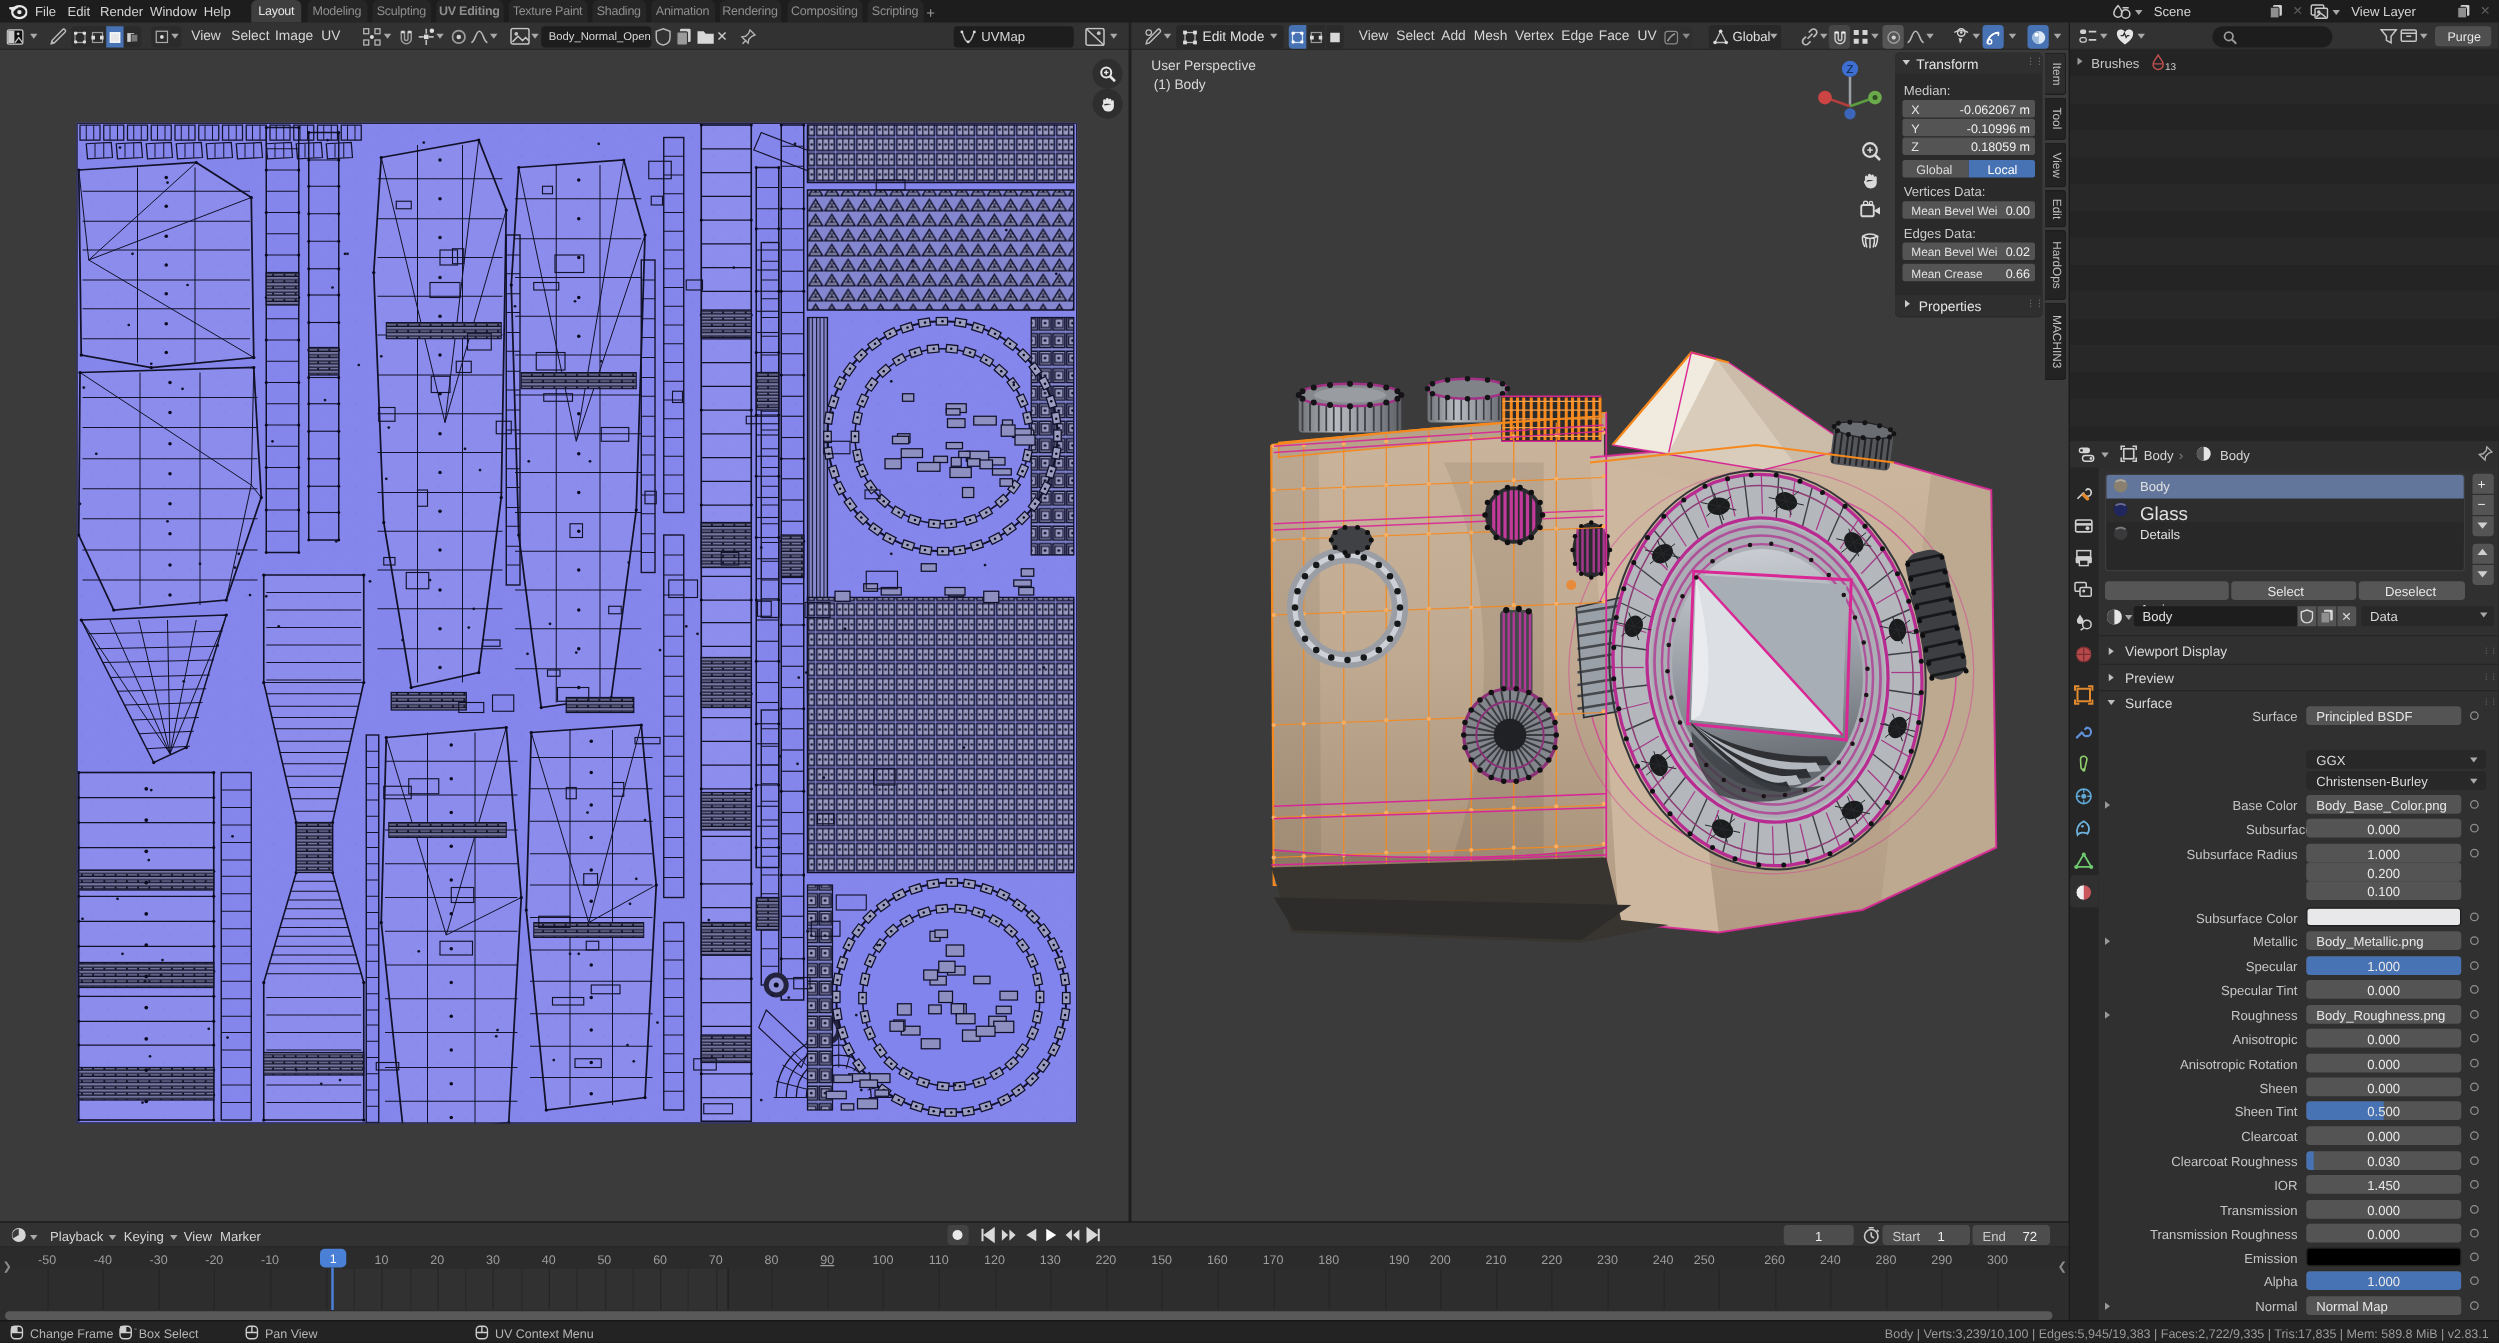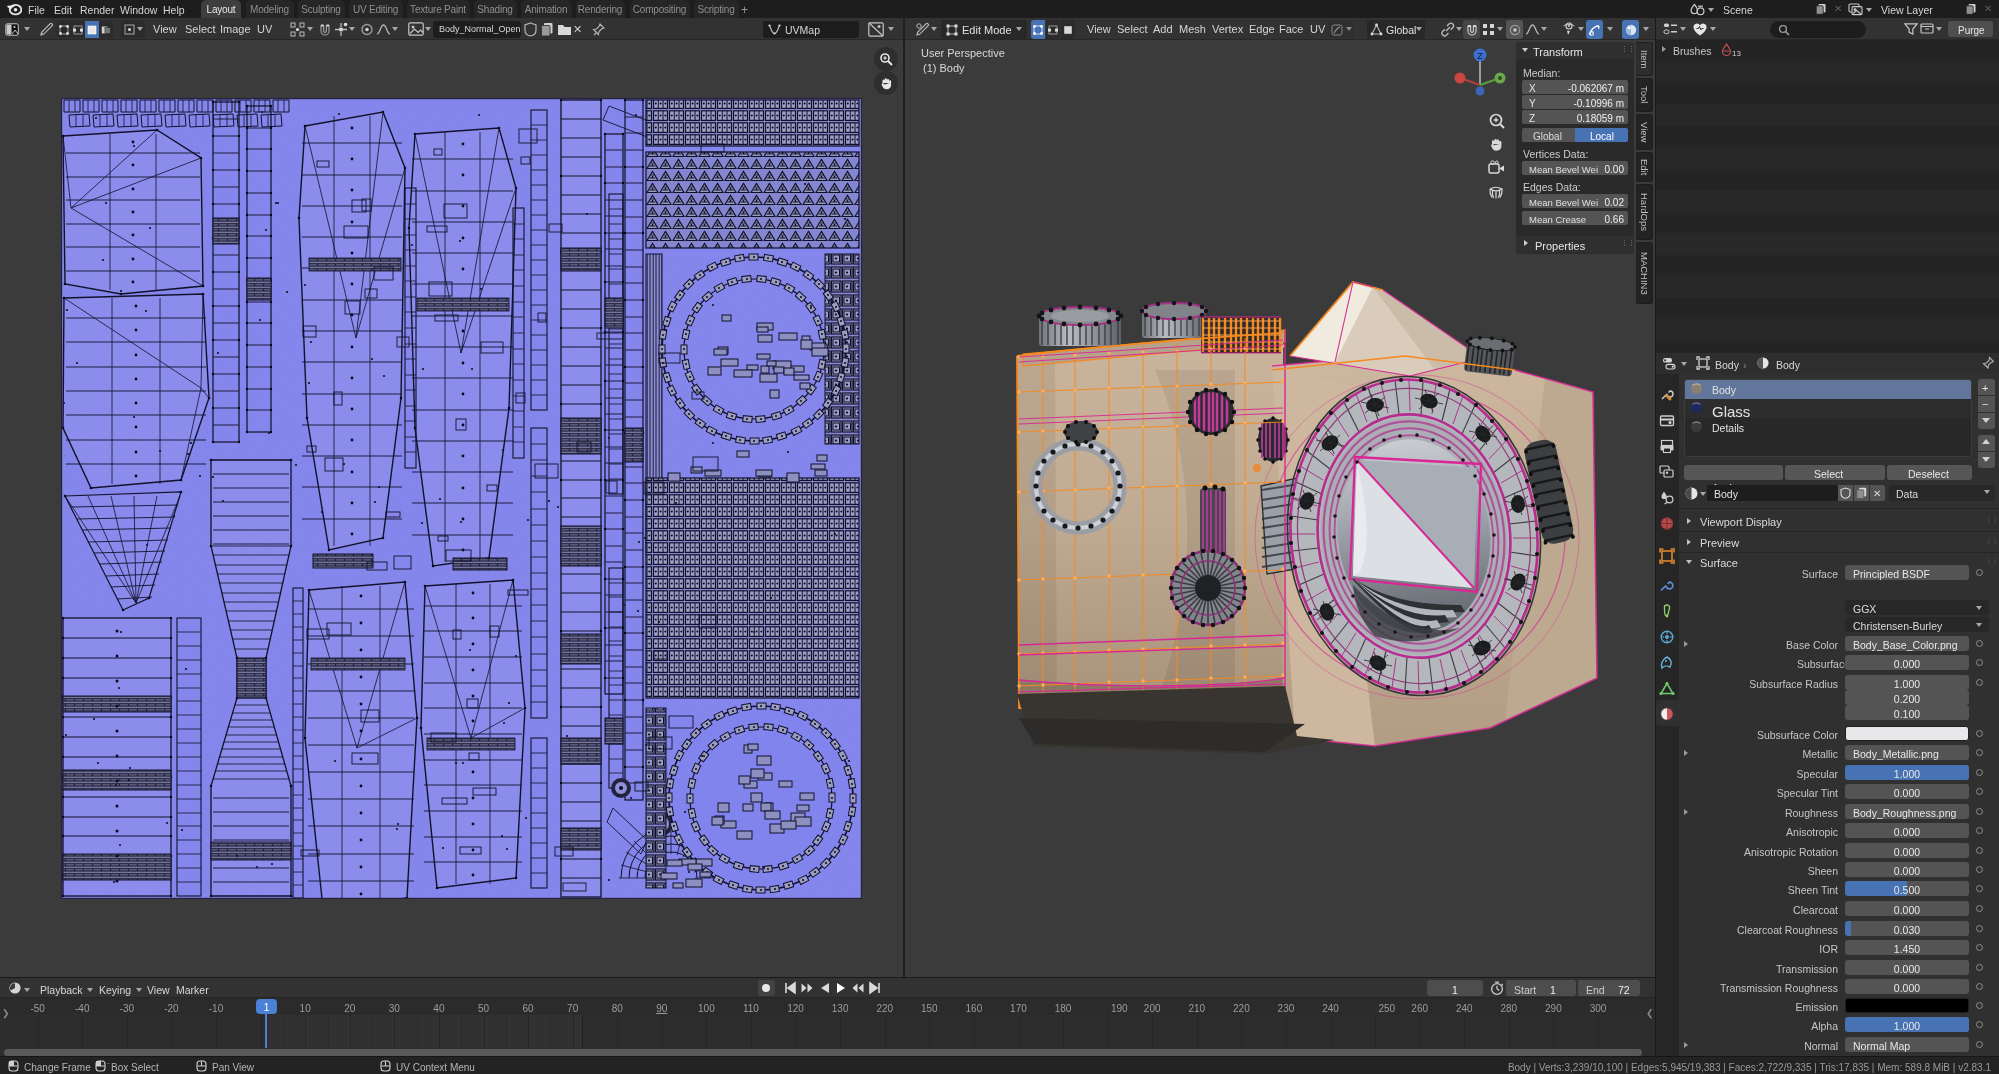--- a/index.html
+++ b/index.html
@@ -28,21 +28,21 @@
   <div class="abs menu" style="left:163px;top:4px;">Help</div>
 
   <div class="abs" style="left:196px;top:0;width:550px;height:18px;background:#1d1d1d;"></div>
   <div class="abs" style="left:201px;top:0;width:40px;height:18px;background:#3e3e3e;border-radius:5px 5px 0 0;"></div>
 <div class="abs" style="left:201px;top:4px;width:40px;text-align:center;font-size:10px;letter-spacing:-0.2px;color:#e8e8e8;overflow:hidden;white-space:nowrap;">Layout</div>
 <div class="abs" style="left:245px;top:0;width:49px;height:18px;background:#262626;border-radius:5px 5px 0 0;border-left:1px solid #1d1d1d;"></div>
 <div class="abs" style="left:245px;top:4px;width:49px;text-align:center;font-size:10px;letter-spacing:-0.2px;color:#8f8f8f;overflow:hidden;white-space:nowrap;">Modeling</div>
 <div class="abs" style="left:297px;top:0;width:48px;height:18px;background:#262626;border-radius:5px 5px 0 0;border-left:1px solid #1d1d1d;"></div>
 <div class="abs" style="left:297px;top:4px;width:48px;text-align:center;font-size:10px;letter-spacing:-0.2px;color:#8f8f8f;overflow:hidden;white-space:nowrap;">Sculpting</div>
 <div class="abs" style="left:348px;top:0;width:55px;height:18px;background:#262626;border-radius:5px 5px 0 0;border-left:1px solid #1d1d1d;"></div>
-<div class="abs" style="left:348px;top:4px;width:55px;text-align:center;font-size:10px;letter-spacing:-0.2px;color:#8f8f8f;overflow:hidden;white-space:nowrap;">UV Editing</div>
+<div class="abs" style="left:348px;top:4px;width:55px;text-align:center;font-size:10px;letter-spacing:-0.2px;color:#8f8f8f;overflow:hidden;white-space:nowrap;font-weight:bold;">UV Editing</div>
 <div class="abs" style="left:406px;top:0;width:64px;height:18px;background:#262626;border-radius:5px 5px 0 0;border-left:1px solid #1d1d1d;"></div>
 <div class="abs" style="left:406px;top:4px;width:64px;text-align:center;font-size:10px;letter-spacing:-0.2px;color:#8f8f8f;overflow:hidden;white-space:nowrap;">Texture Paint</div>
 <div class="abs" style="left:473px;top:0;width:44px;height:18px;background:#262626;border-radius:5px 5px 0 0;border-left:1px solid #1d1d1d;"></div>
 <div class="abs" style="left:473px;top:4px;width:44px;text-align:center;font-size:10px;letter-spacing:-0.2px;color:#8f8f8f;overflow:hidden;white-space:nowrap;">Shading</div>
 <div class="abs" style="left:520px;top:0;width:52px;height:18px;background:#262626;border-radius:5px 5px 0 0;border-left:1px solid #1d1d1d;"></div>
 <div class="abs" style="left:520px;top:4px;width:52px;text-align:center;font-size:10px;letter-spacing:-0.2px;color:#8f8f8f;overflow:hidden;white-space:nowrap;">Animation</div>
 <div class="abs" style="left:575px;top:0;width:50px;height:18px;background:#262626;border-radius:5px 5px 0 0;border-left:1px solid #1d1d1d;"></div>
 <div class="abs" style="left:575px;top:4px;width:50px;text-align:center;font-size:10px;letter-spacing:-0.2px;color:#8f8f8f;overflow:hidden;white-space:nowrap;">Rendering</div>
 <div class="abs" style="left:629px;top:0;width:61px;height:18px;background:#262626;border-radius:5px 5px 0 0;border-left:1px solid #1d1d1d;"></div>
 <div class="abs" style="left:629px;top:4px;width:61px;text-align:center;font-size:10px;letter-spacing:-0.2px;color:#8f8f8f;overflow:hidden;white-space:nowrap;">Compositing</div>
@@ -2903,21 +2903,21 @@
 <div class="abs" style="left:909.3000000000001px;top:25px;width:40px;text-align:center;font-size:10px;color:#9d9d9d;">150</div>
 <div class="abs" style="left:953.88px;top:25px;width:40px;text-align:center;font-size:10px;color:#9d9d9d;">160</div>
 <div class="abs" style="left:998.46px;top:25px;width:40px;text-align:center;font-size:10px;color:#9d9d9d;">170</div>
 <div class="abs" style="left:1043.04px;top:25px;width:40px;text-align:center;font-size:10px;color:#9d9d9d;">180</div>
 <div class="abs" style="left:1087.62px;top:25px;width:40px;text-align:right;font-size:10px;color:#9d9d9d;">190</div>
 <div class="abs" style="left:1132.2px;top:25px;width:40px;text-align:center;font-size:10px;color:#9d9d9d;">200</div>
 <div class="abs" style="left:1176.7800000000002px;top:25px;width:40px;text-align:center;font-size:10px;color:#9d9d9d;">210</div>
 <div class="abs" style="left:1221.3600000000001px;top:25px;width:40px;text-align:center;font-size:10px;color:#9d9d9d;">220</div>
 <div class="abs" style="left:1265.94px;top:25px;width:40px;text-align:center;font-size:10px;color:#9d9d9d;">230</div>
 <div class="abs" style="left:1310.52px;top:25px;width:40px;text-align:center;font-size:10px;color:#9d9d9d;">240</div>
-<div class="abs" style="left:1355.1px;top:25px;width:40px;text-align:right;font-size:10px;color:#9d9d9d;">250</div>
+<div class="abs" style="left:1355.1px;top:25px;width:40px;text-align:left;font-size:10px;color:#9d9d9d;">250</div>
 <div class="abs" style="left:1399.6800000000003px;top:25px;width:40px;text-align:center;font-size:10px;color:#9d9d9d;">260</div>
 <div class="abs" style="left:1444.2600000000002px;top:25px;width:40px;text-align:center;font-size:10px;color:#9d9d9d;">240</div>
 <div class="abs" style="left:1488.8400000000001px;top:25px;width:40px;text-align:center;font-size:10px;color:#9d9d9d;">280</div>
 <div class="abs" style="left:1533.42px;top:25px;width:40px;text-align:center;font-size:10px;color:#9d9d9d;">290</div>
 <div class="abs" style="left:1578.0px;top:25px;width:40px;text-align:center;font-size:10px;color:#9d9d9d;">300</div>
 <div class="abs" style="left:0;top:37px;width:1656px;height:33px;background:#2d2d2d;"></div>
 <div class="abs" style="left:265px;top:37px;width:317px;height:33px;background:#313131;"></div>
 <div class="abs" style="left:37.7px;top:37px;width:1px;height:33px;background:#262626;"></div>
 <div class="abs" style="left:82.3px;top:37px;width:1px;height:33px;background:#262626;"></div>
 <div class="abs" style="left:126.9px;top:37px;width:1px;height:33px;background:#262626;"></div>

